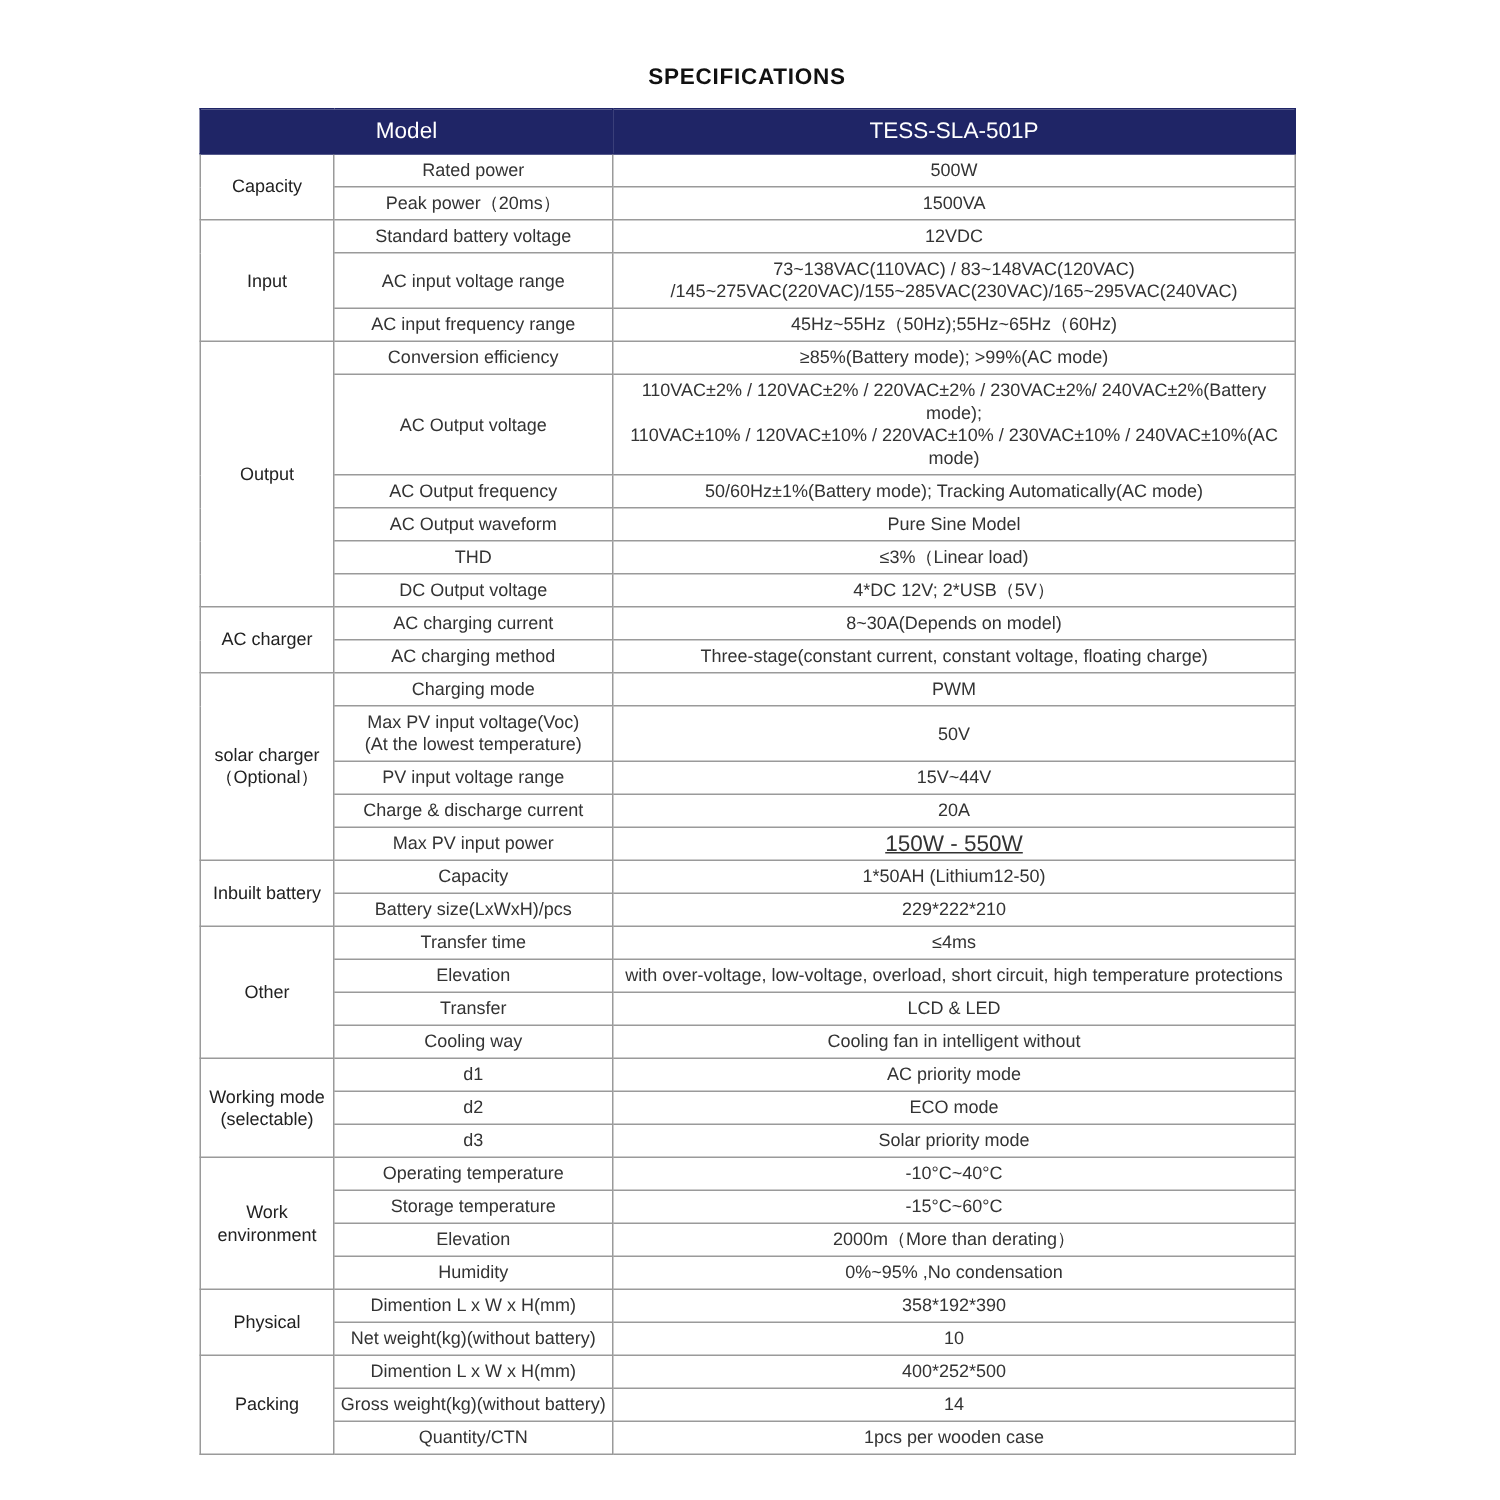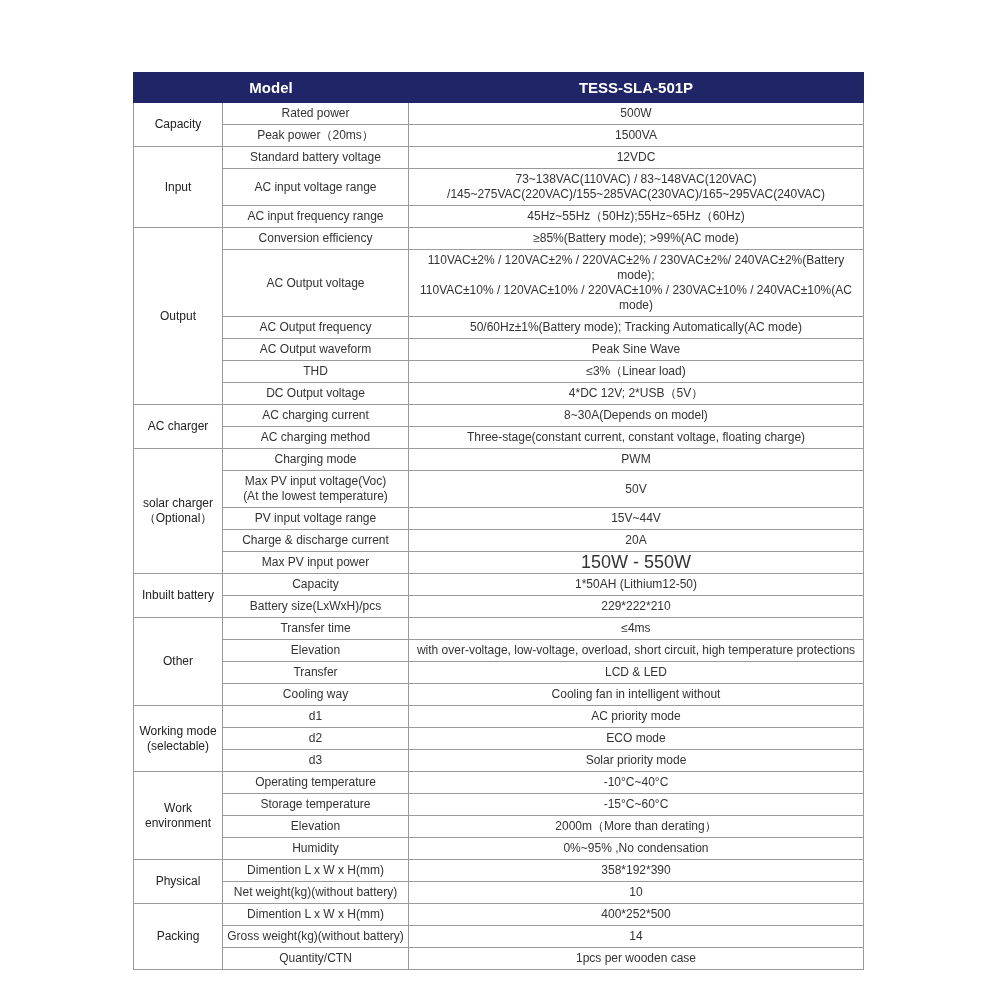--- a/index.html
+++ b/index.html
@@ -30,21 +30,21 @@
     border-collapse: collapse;
     table-layout: fixed;
   }
   table.spec col.c1 { width: 89px; }
   table.spec col.c2 { width: 186px; }
   table.spec col.c3 { width: 455px; }
 
   table.spec thead th {
     background: #1f2566;
     color: #ffffff;
-    font-weight: bold;
+    font-weight: normal;
     font-size: 15px;
     height: 30px;
     border: 1px solid #1f2566;
     text-align: center;
     vertical-align: middle;
   }
 
   table.spec td {
     border: 1px solid #9a9a9a;
     font-size: 12px;
@@ -55,27 +55,28 @@
     padding: 3px 4px;
     height: 22px;
     white-space: pre-line;
     overflow: hidden;
   }
   table.spec { border: 1px solid #808080; }
   table.spec tr.group-start td { border-top-color: #808080; }
   table.spec td.cat {
     color: #222222;
   }
-  table.spec td.val.big { font-size: 18px; }
+  table.spec td.val.big { font-size: 15px; text-decoration: underline; }
 </style>
 </head>
 <body>
 
 <div class="page">
 
+  <div class="title">SPECIFICATIONS</div>
 
   <div class="spec-table-wrap">
     <table class="spec">
       <colgroup>
         <col class="c1">
           <col class="c2">
           <col class="c3">
       </colgroup>
       <thead>
         <tr>
@@ -117,21 +118,21 @@
             <td class="param">AC Output voltage</td>
             <td class="val">110VAC±2% / 120VAC±2% / 220VAC±2% / 230VAC±2%/ 240VAC±2%(Battery mode);
 110VAC±10% / 120VAC±10% / 220VAC±10% / 230VAC±10% / 240VAC±10%(AC mode)</td>
           </tr>
           <tr>
             <td class="param">AC Output frequency</td>
             <td class="val">50/60Hz±1%(Battery mode); Tracking Automatically(AC mode)</td>
           </tr>
           <tr>
             <td class="param">AC Output waveform</td>
-            <td class="val">Peak Sine Wave</td>
+            <td class="val">Pure Sine Model</td>
           </tr>
           <tr>
             <td class="param">THD</td>
             <td class="val">≤3%（Linear load)</td>
           </tr>
           <tr>
             <td class="param">DC Output voltage</td>
             <td class="val">4*DC 12V; 2*USB（5V）</td>
           </tr>
           <tr class="group-start">

